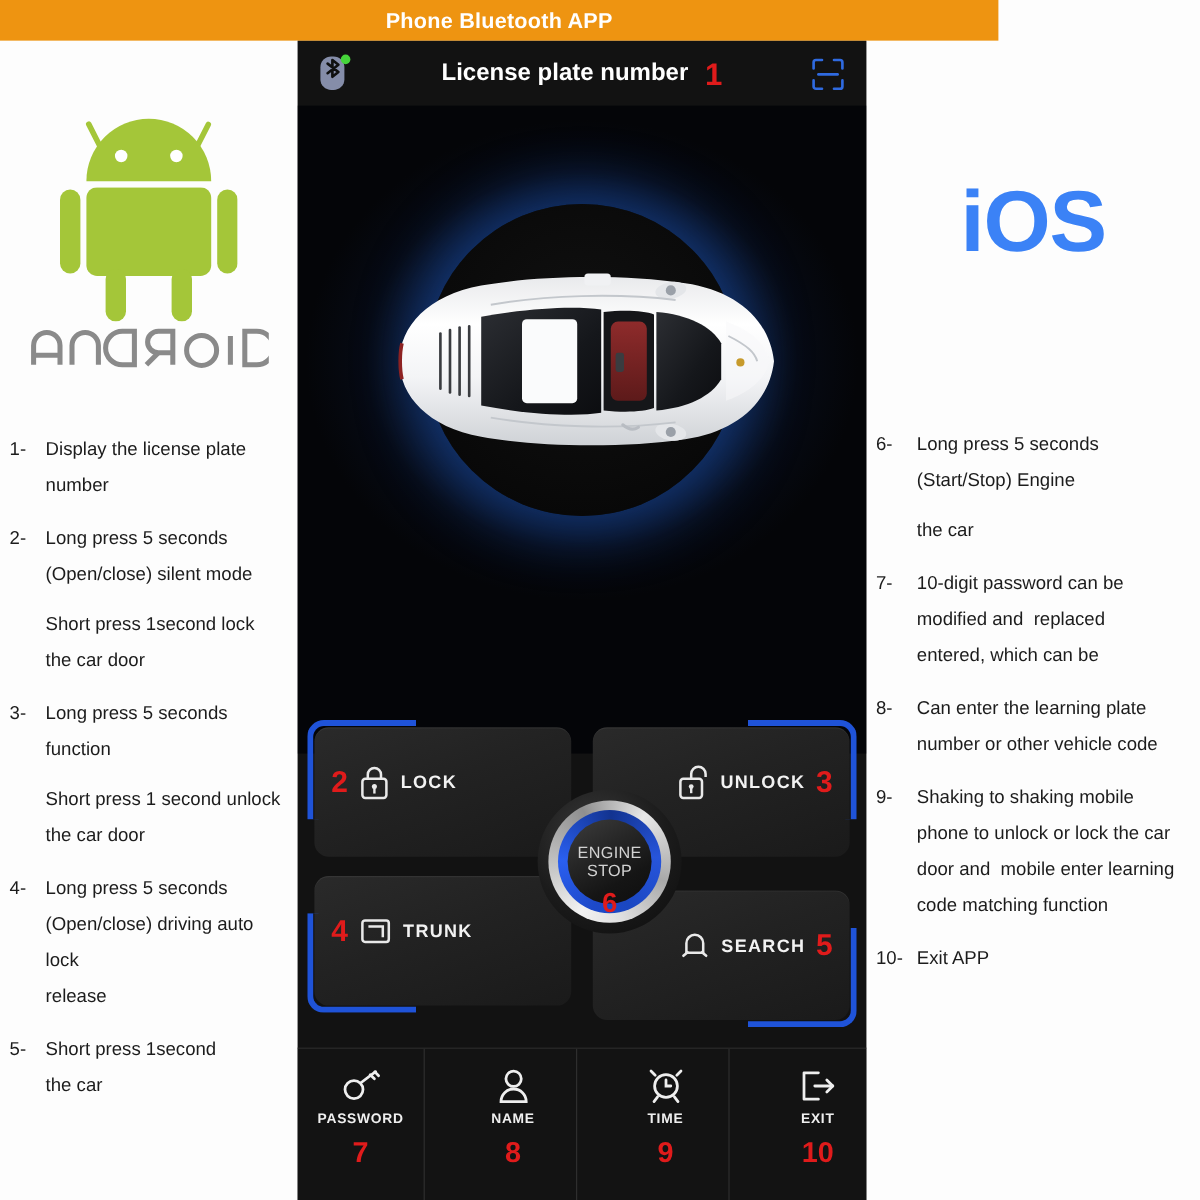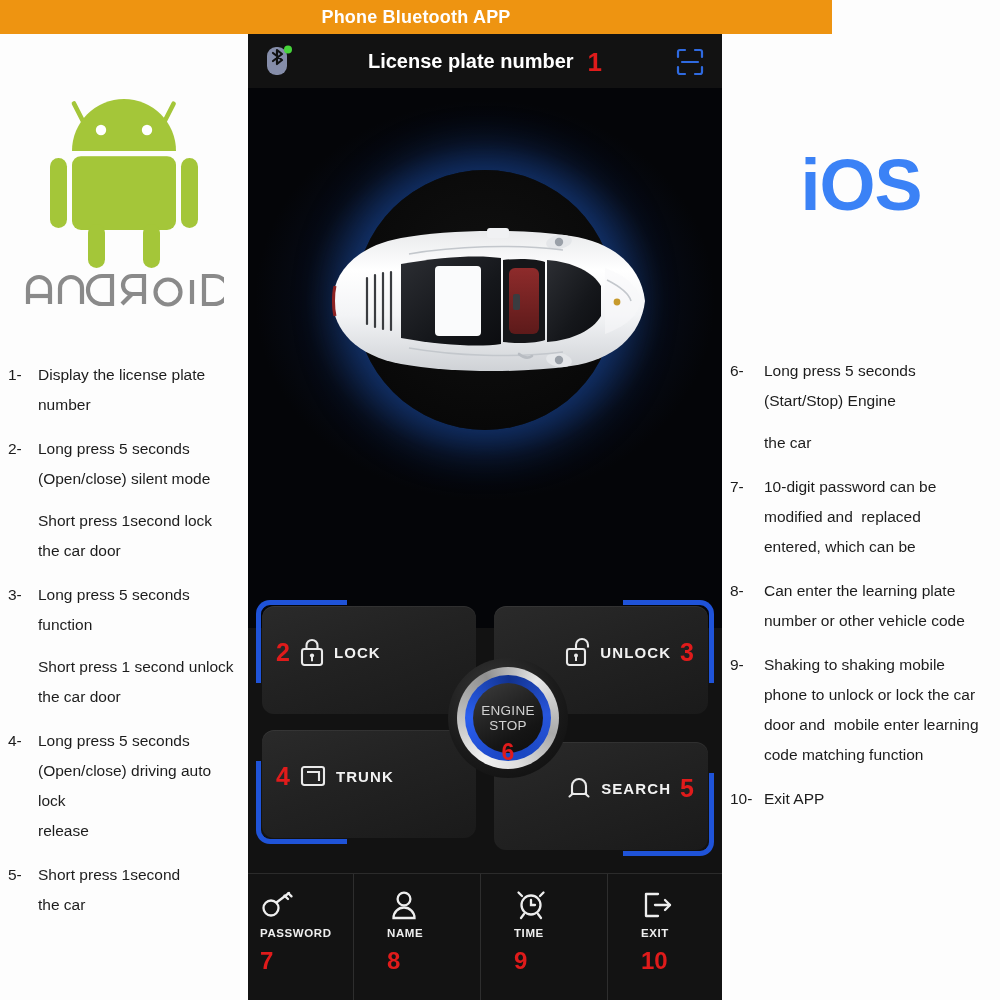--- a/index.html
+++ b/index.html
@@ -296,21 +296,21 @@
     width: 474px; height: 126px;
     background: #131313;
     border-top: 1px solid #2b2b2b;
     display: flex;
   }
   .tool-cell {
     flex: 1 1 0;
     position: relative;
     display: flex;
     flex-direction: column;
-    align-items: flex-start;
+    align-items: center;
     padding-top: 16px;
     box-sizing: border-box;
     margin-left: 12px;
   }
   .tool-cell + .tool-cell { border-left: 1px solid #2e2e2e; padding-left: 33px; }
   .tool-label {
     color: #efefef;
     font-size: 11.5px;
     font-weight: bold;
     letter-spacing: .6px;

